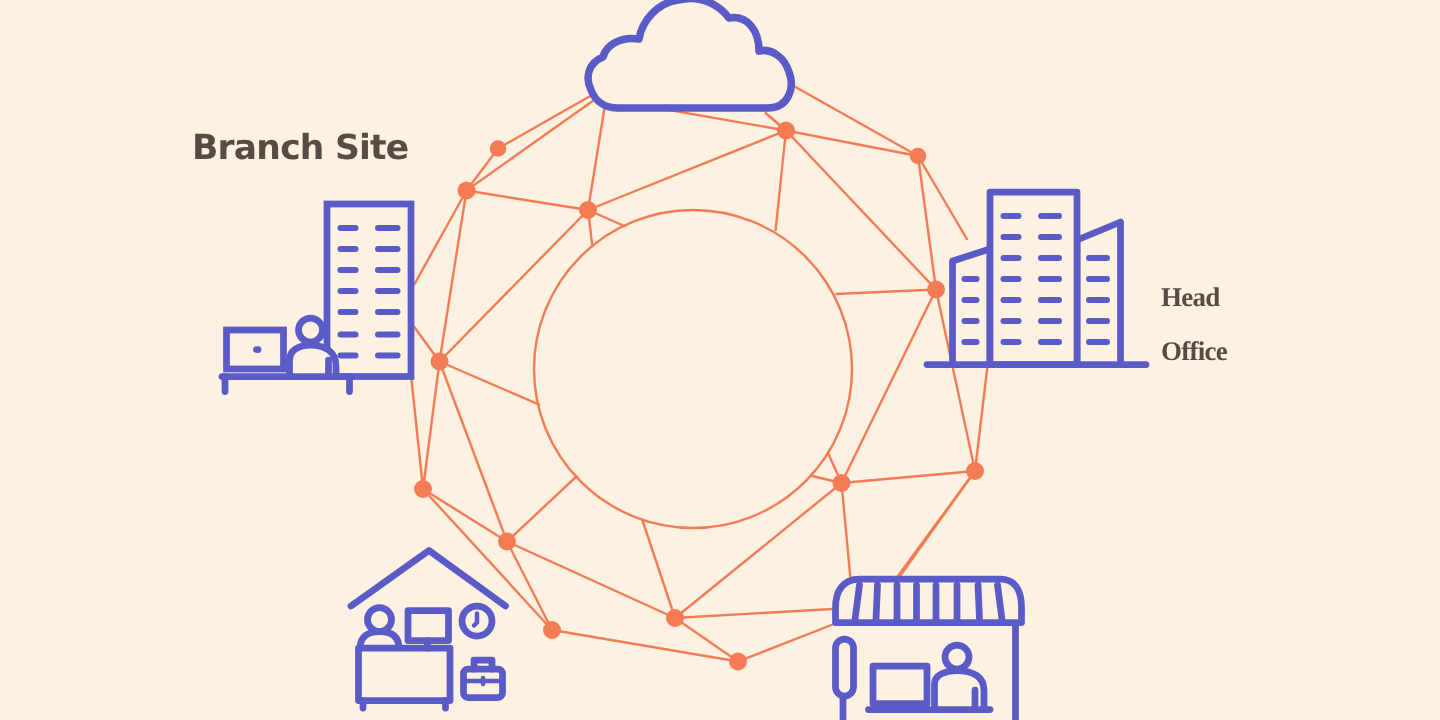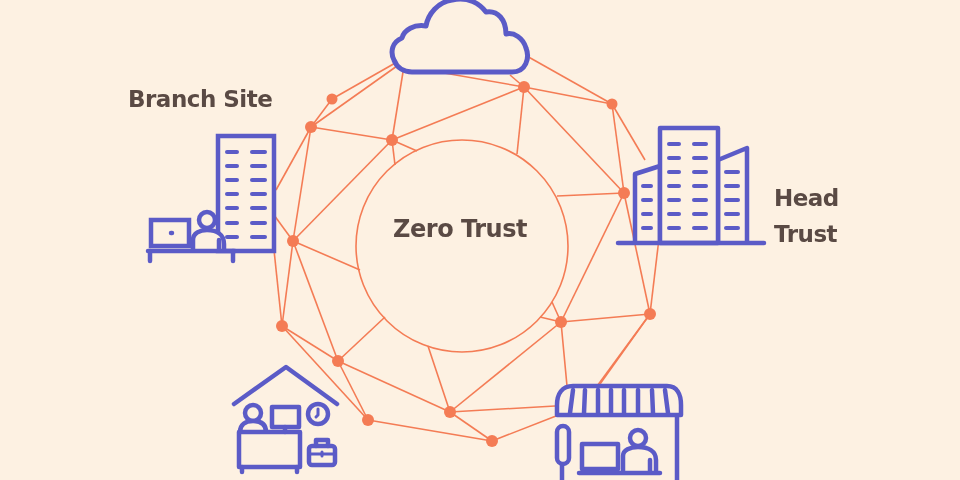--- a/index.html
+++ b/index.html
@@ -12,21 +12,21 @@
   #stage { position: absolute; left: 0; top: 0; width: 960px; height: 480px; }
   .label {
     position: absolute;
     color: #5A4A44;
     font-family: "DejaVu Sans", sans-serif;
     font-weight: bold;
     letter-spacing: -0.5px;
     line-height: 1.2;
   }
   #branch-label { left: 128px; top: 86px; font-size: 23px; }
-  #head-label { left: 774px; top: 180px; font-size: 23px; line-height: 36px; }
+  #head-label { left: 774px; top: 180px; font-size: 18px; line-height: 36px; font-family: Liberation Serif, serif; }
   #center-label {
     position: absolute; left: 352px; top: 210px; width: 216px;
     text-align: center; font-size: 24px; line-height: 38px;
     color: #5A4A44; font-weight: bold; letter-spacing: -0.5px;
   }
 </style>
 </head>
 <body>
 
 <div id="stage">
@@ -211,18 +211,17 @@
       <circle cx="638" cy="438" r="8"></circle>
       <path d="M 623 472 L 623 456 C 623 450 630 447 638 447 C 648 447 656 451 656 460 L 656 472"></path>
       <line x1="650" y1="460" x2="650" y2="472" fill="none"></line>
       <line x1="579" y1="473" x2="660" y2="473" fill="none"></line>
     </g>
   </svg>
 
   <div class="label" id="branch-label">Branch Site</div>
   <div class="label" id="head-label">
     <div>Head</div>
-    <div>Trust</div>
+    <div>Office</div>
   </div>
   <div id="center-label">
-    <div>Zero Trust</div>
   </div>
 </div>
 
 </body></html>

